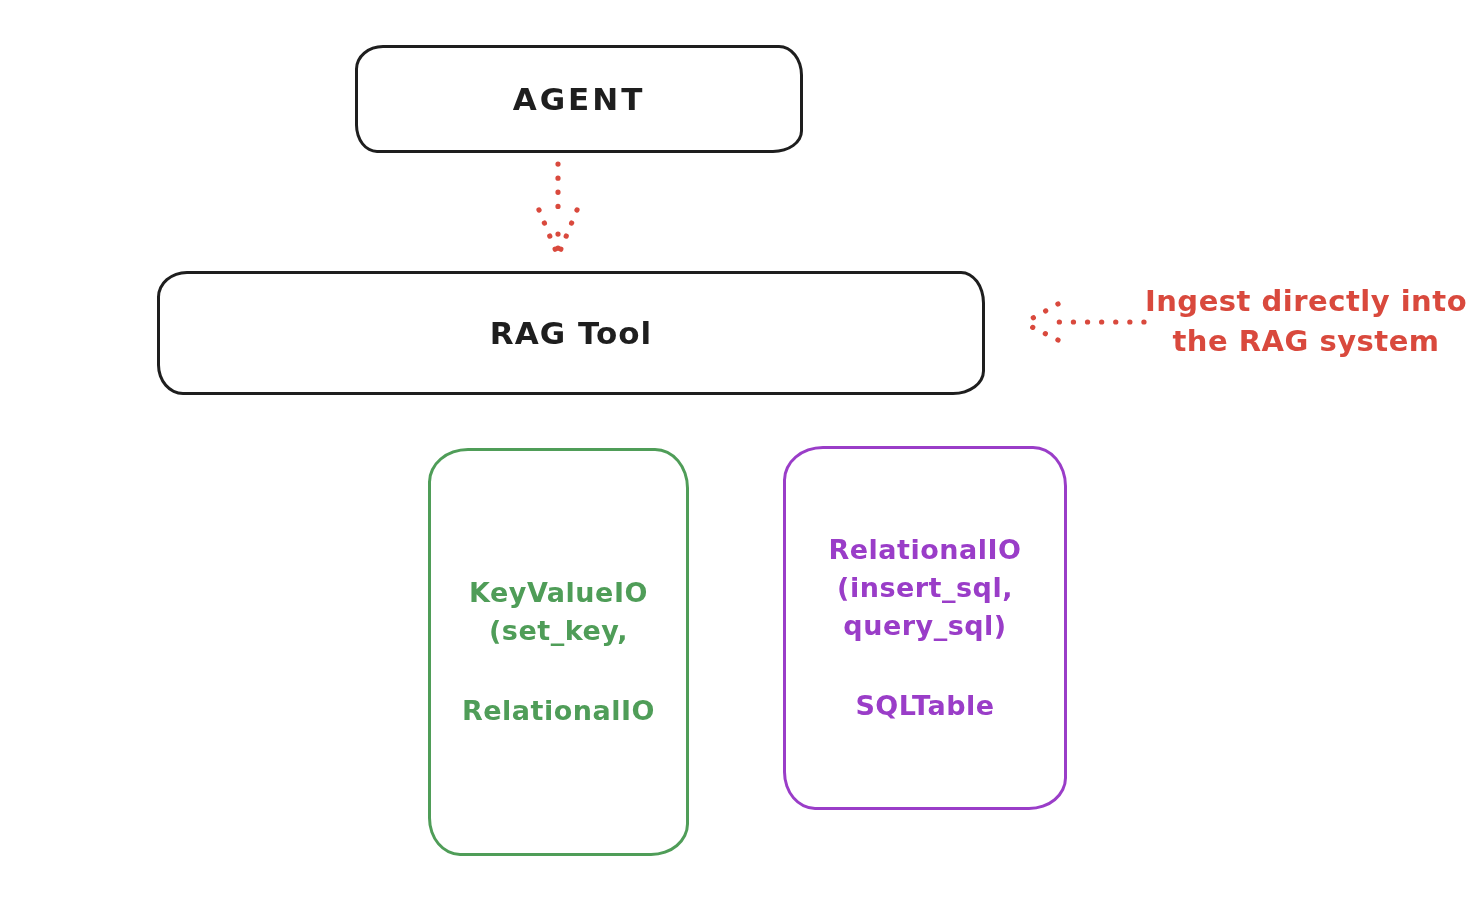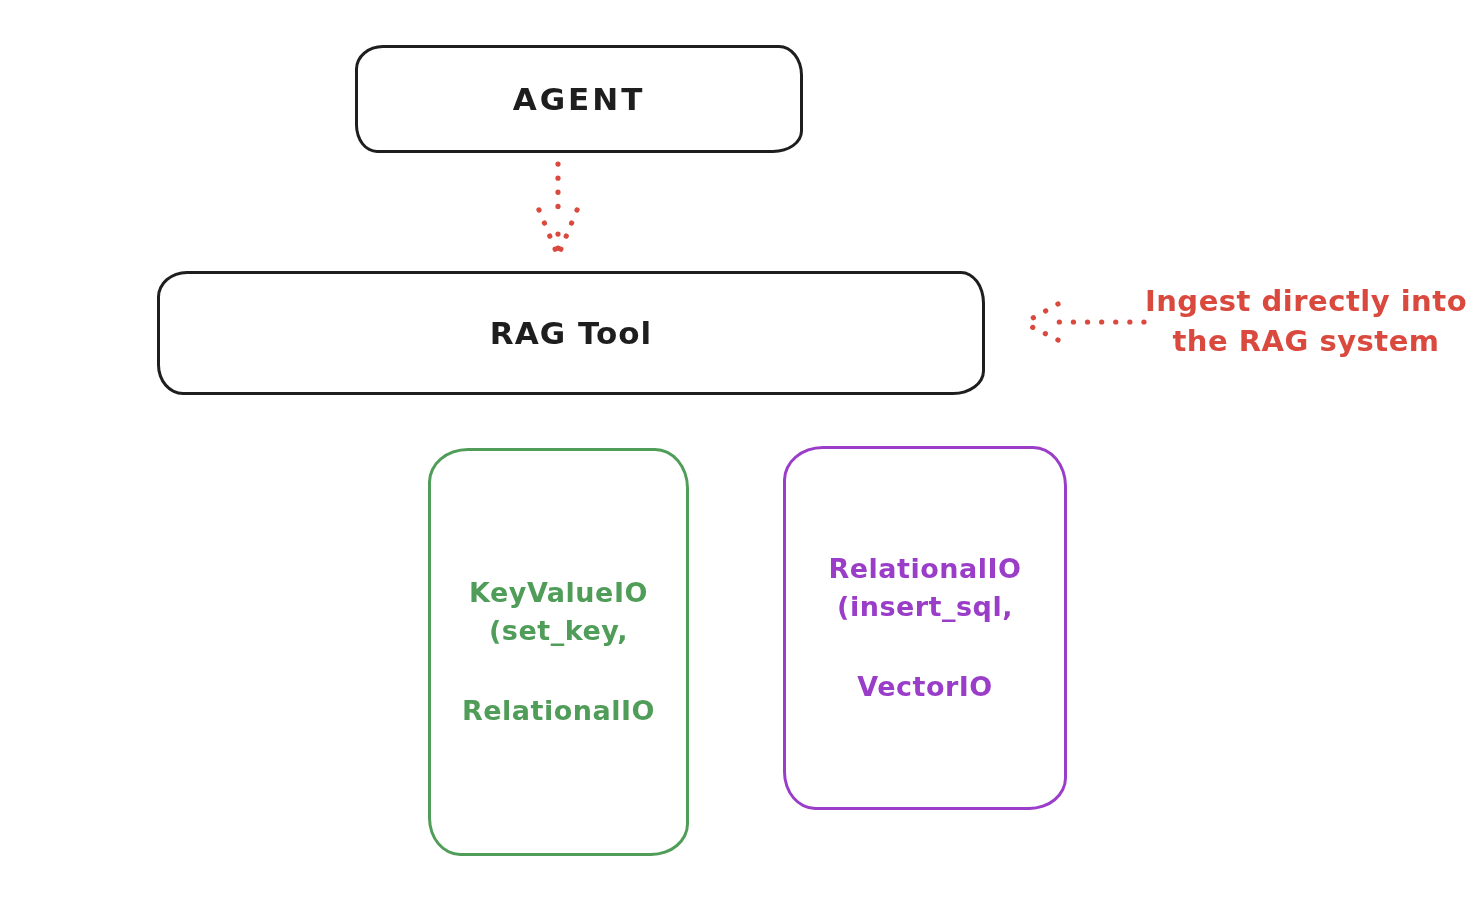--- a/index.html
+++ b/index.html
@@ -129,16 +129,17 @@
 
   <div class="io-box box-keyvalue">
     <div>KeyValueIO</div>
     <div>(set_key,</div>
     <div class="index-label">RelationalIO</div>
   </div>
 
   <div class="io-box box-relational">
     <div>RelationalIO</div>
     <div>(insert_sql,</div>
-    <div class="index-label">VectorIO</div>
+    <div>query_sql)</div>
+    <div class="index-label">SQLTable</div>
   </div>
 
 </div>
 
 </body></html>

